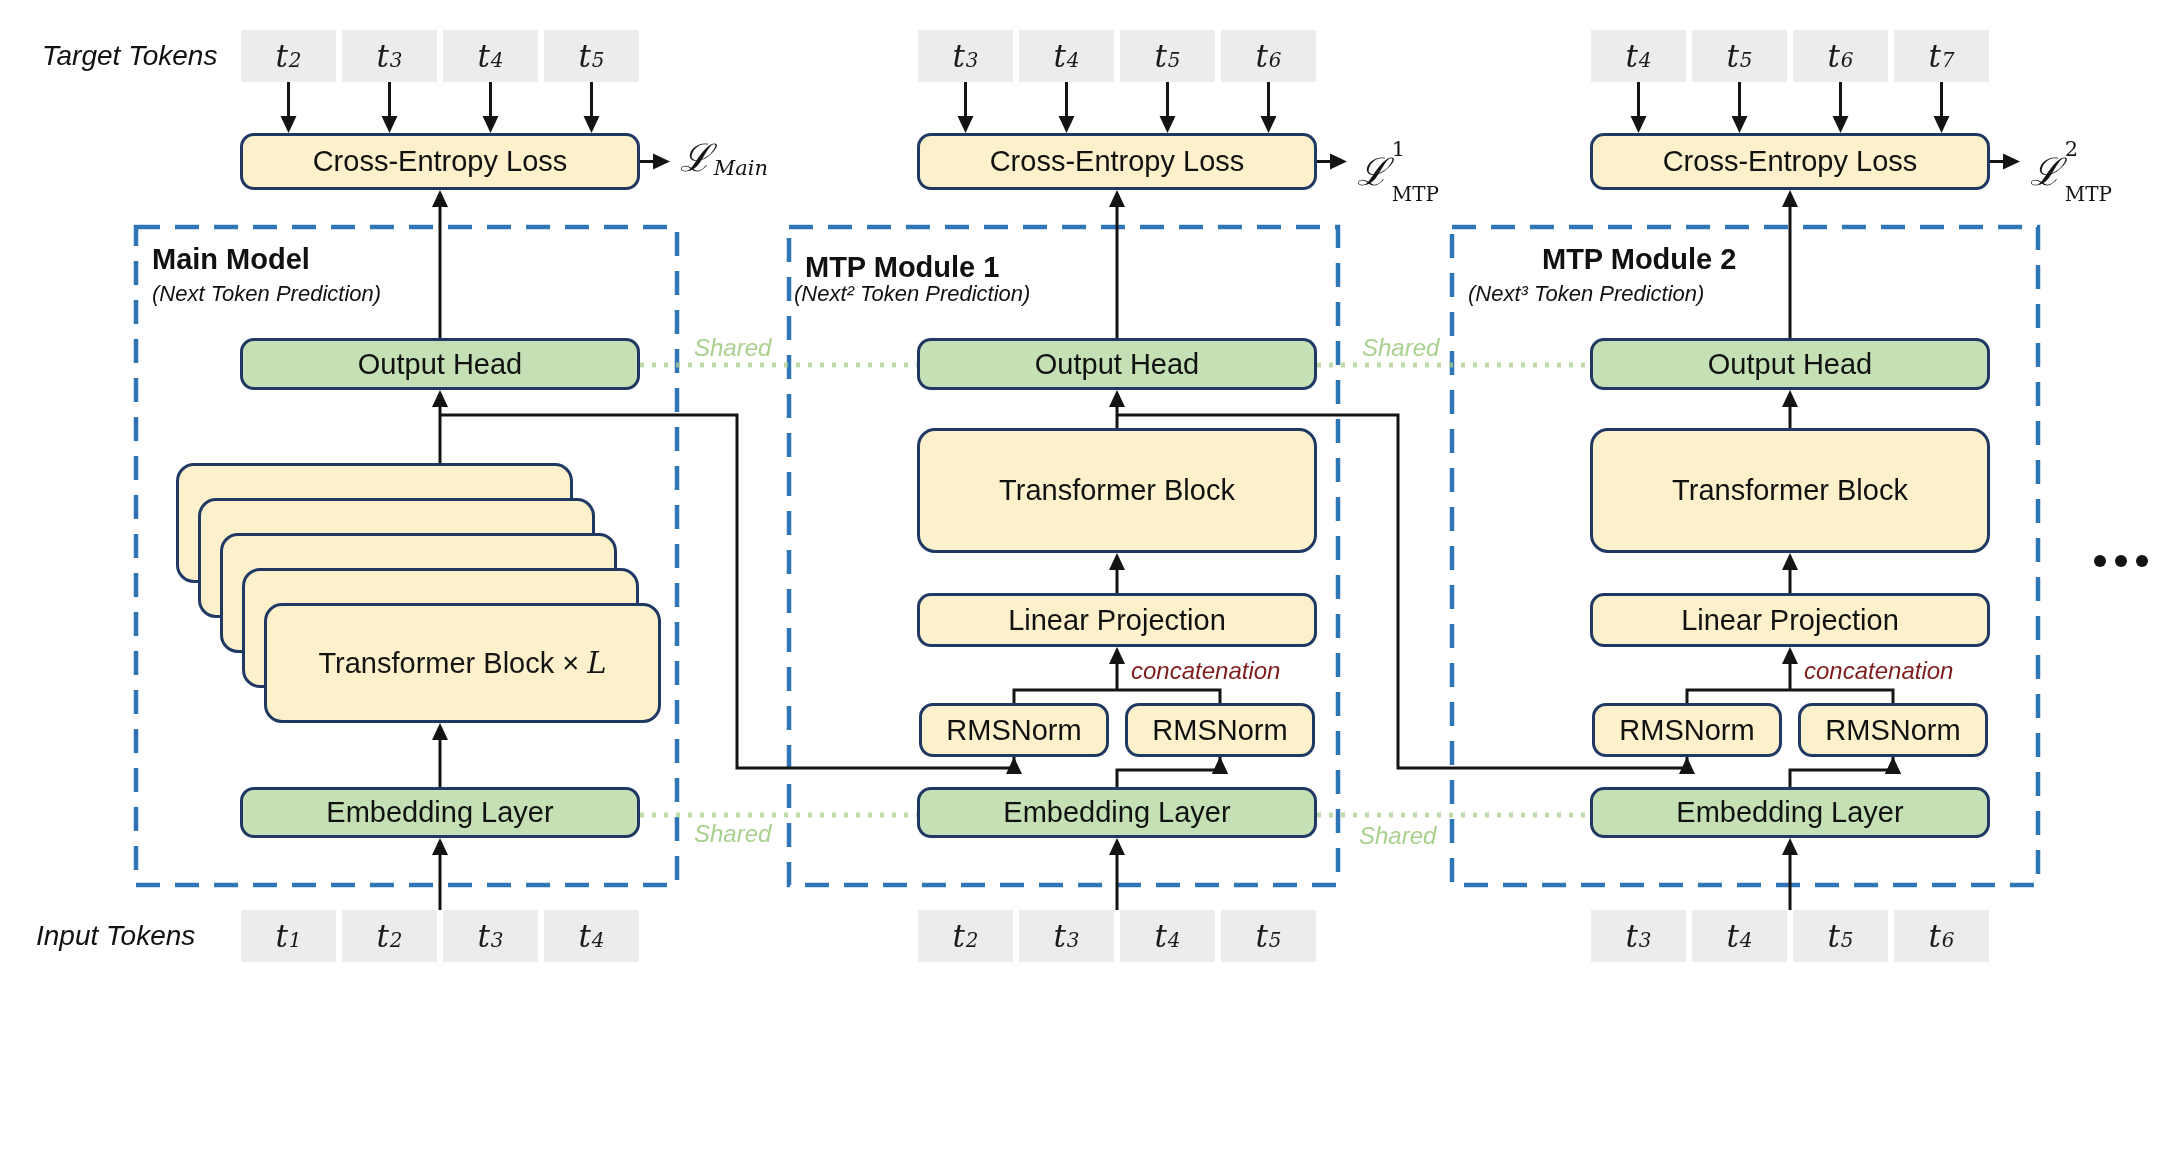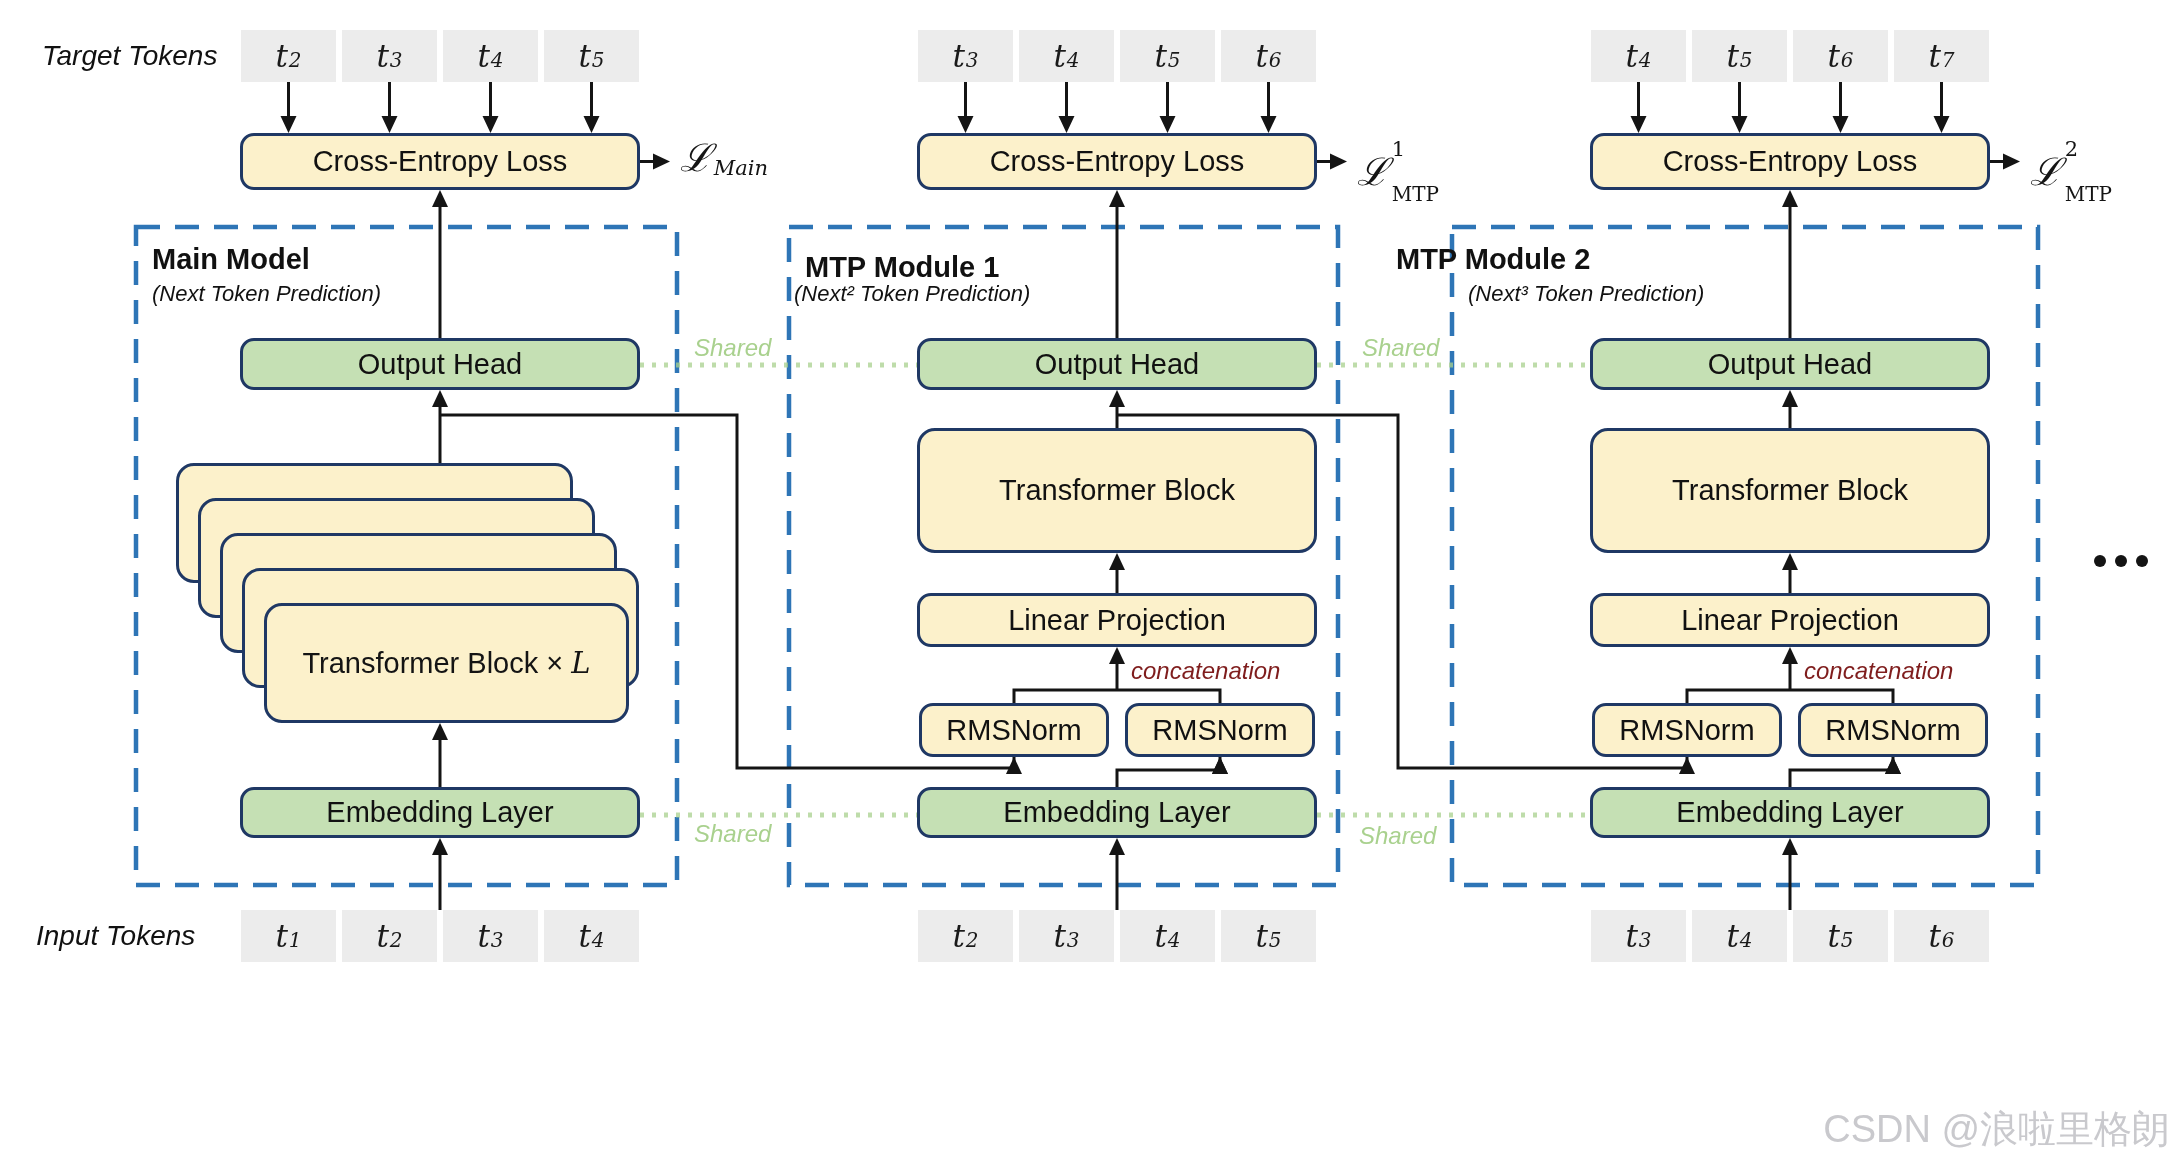--- a/index.html
+++ b/index.html
@@ -164,21 +164,21 @@
       <div class="loss" style="left: 680px; top: 139px;">
         <span class="cal">ℒ</span>
         <span class="subonly">Main</span>
       </div>
       <div class="modtitle" style="left: 152px; top: 243px;">Main Model</div>
       <div class="modsub" style="left: 152px; top: 281px;">(Next Token Prediction)</div>
       <div class="stackblk" style="left: 176px; top: 463px; width: 397px; height: 120px;"></div>
       <div class="stackblk" style="left: 198px; top: 498px; width: 397px; height: 120px;"></div>
       <div class="stackblk" style="left: 220px; top: 533px; width: 397px; height: 120px;"></div>
       <div class="stackblk" style="left: 242px; top: 568px; width: 397px; height: 120px;"></div>
-      <div class="stackblk" style="left: 264px; top: 603px; width: 365px; height: 120px;">Transformer Block ×&nbsp; <i class="var">L</i></div>
+      <div class="stackblk" style="left: 264px; top: 603px; width: 397px; height: 120px;">Transformer Block ×&nbsp; <i class="var">L</i></div>
       <div class="token" style="left: 918px; top: 30px; width: 95px; height: 52px;">
         <i>t</i>
         <sub>3</sub>
       </div>
       <div class="token" style="left: 1019px; top: 30px; width: 95px; height: 52px;">
         <i>t</i>
         <sub>4</sub>
       </div>
       <div class="token" style="left: 1120px; top: 30px; width: 95px; height: 52px;">
         <i>t</i>
@@ -256,31 +256,30 @@
       <div class="box yellow" style="left: 1590px; top: 133px; width: 400px; height: 57px;">Cross-Entropy Loss</div>
       <div class="box green" style="left: 1590px; top: 338px; width: 400px; height: 52px;">Output Head</div>
       <div class="box green" style="left: 1590px; top: 787px; width: 400px; height: 51px;">Embedding Layer</div>
       <div class="loss" style="left: 2030px; top: 139px;">
         <span class="cal">ℒ</span>
         <span class="stack">
           <sup>2</sup>
           <sub>MTP</sub>
         </span>
       </div>
-      <div class="modtitle" style="left: 1396px; top: 243px;">MTP Module 2</div>
+      <div class="modtitle" style="left: 1542px; top: 243px;">MTP Module 2</div>
       <div class="modsub" style="left: 1468px; top: 281px;">(Next³ Token Prediction)</div>
       <div class="box yellow bigblk" style="left: 1590px; top: 428px; width: 400px; height: 125px;">Transformer Block</div>
       <div class="box yellow" style="left: 1590px; top: 593px; width: 400px; height: 54px;">Linear Projection</div>
       <div class="box yellow" style="left: 1592px; top: 703px; width: 190px; height: 54px;">RMSNorm</div>
       <div class="box yellow" style="left: 1798px; top: 703px; width: 190px; height: 54px;">RMSNorm</div>
       <div class="concatlbl" style="left: 1804px; top: 657px;">concatenation</div>
       <div class="sharedlbl" style="left: 694px; top: 334px;">Shared</div>
       <div class="sharedlbl" style="left: 1362px; top: 334px;">Shared</div>
       <div class="sharedlbl" style="left: 694px; top: 820px;">Shared</div>
       <div class="sharedlbl" style="left: 1359px; top: 822px;">Shared</div>
     </div>
 
   <div class="rowlabel" style="left:42px;top:40px;">Target Tokens</div>
   <div class="rowlabel" style="left:36px;top:920px;">Input Tokens</div>
 
 
-  <div class="watermark" style="right:10px;top:1104px;">CSDN @浪啦里格朗</div>
 </div>
 
 </body></html>

